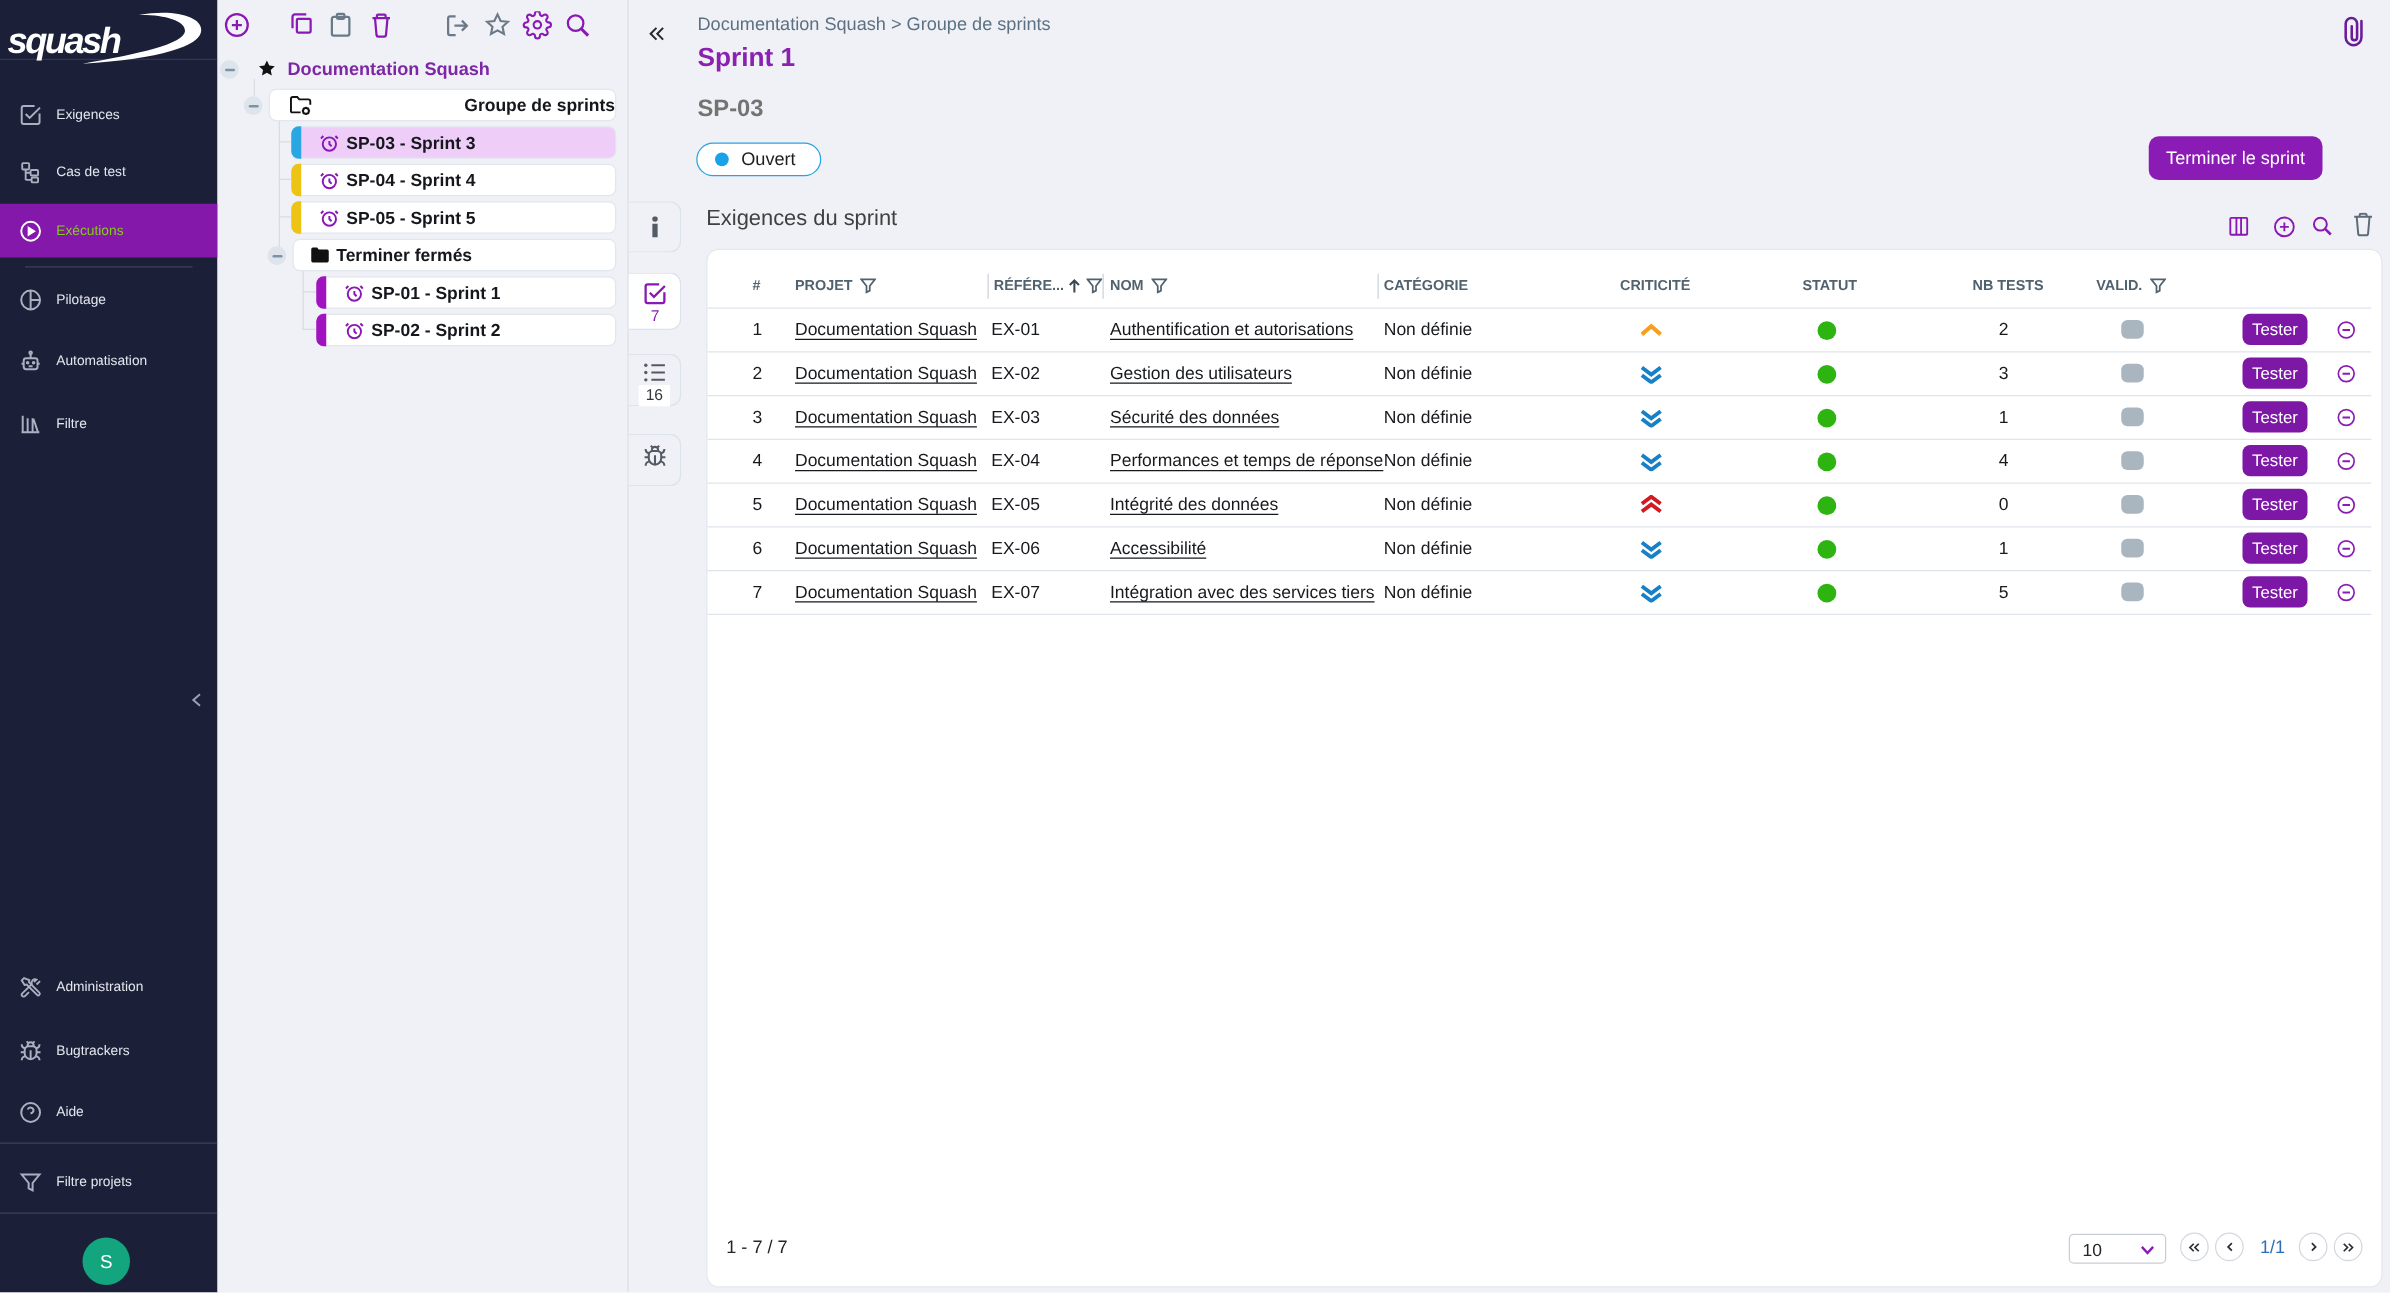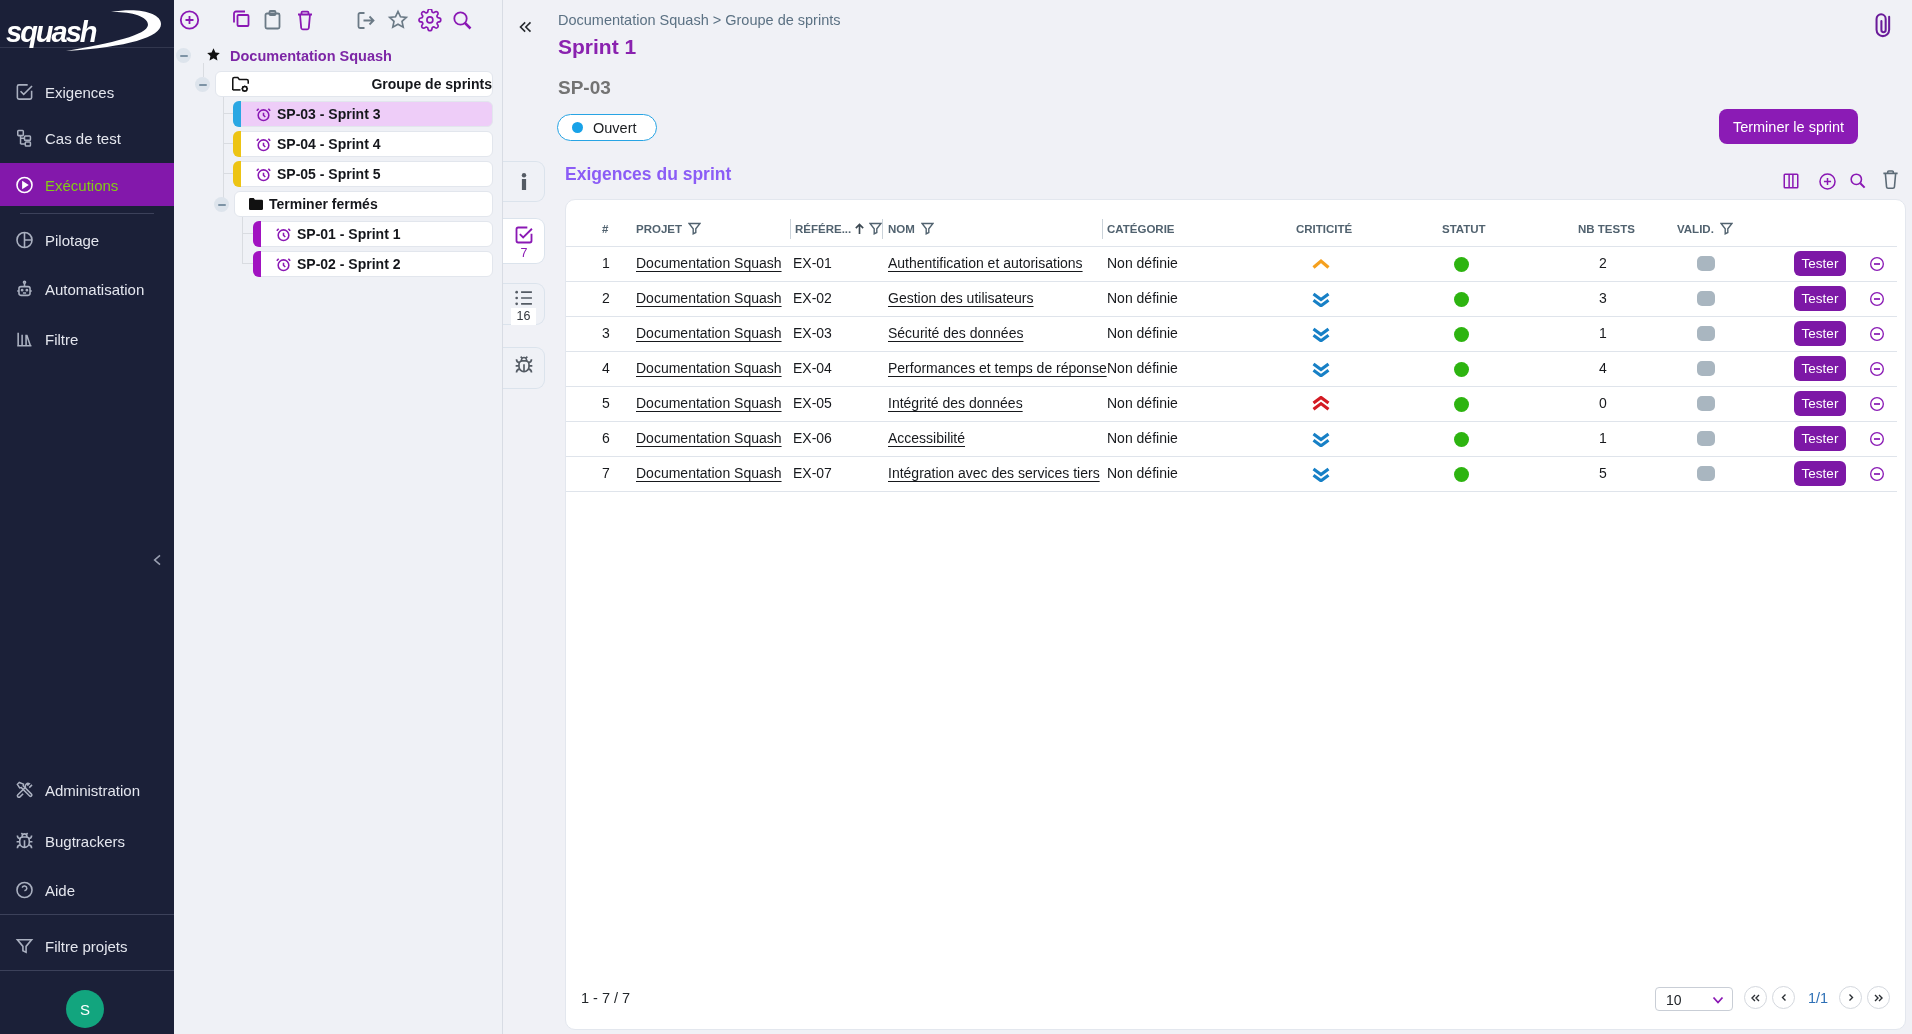--- a/index.html
+++ b/index.html
@@ -3,21 +3,21 @@
 <meta charset="utf-8">
 <style>
 * { margin:0; padding:0; box-sizing:border-box; }
 html,body { width:1912px; height:1034px; overflow:hidden; font-family:"Liberation Sans", sans-serif; }
 body { background:#f0f1f6; position:relative; }
 .abs { position:absolute; }
 
 
 #sidebar { position:absolute; left:0; top:0; width:174px; height:1034px; background:#1b2038; }
 #logo { position:absolute; left:0; top:0; width:174px; height:48px; border-bottom:1px solid #32374e; }
-.navitem { position:absolute; left:0; width:202px; height:44px; color:#e4e6ee; font-size:15px; }
+.navitem { position:absolute; left:0; width:202px; height:44px; color:#e4e6ee; font-size:11px; }
 .navitem .ic { position:absolute; left:15px; top:50%; transform:translateY(-50%); width:19px; height:19px; }
 .navitem .lb { position:absolute; left:45px; top:50%; transform:translateY(-50%); white-space:nowrap; }
 .navitem .chev { position:absolute; right:9px; top:50%; transform:translateY(-50%); width:11px; height:11px; }
 .navactive { background:#8318ab; color:#84cc16; }
 .sdiv { position:absolute; left:20px; width:134px; height:1px; background:#3c415a; }
 #avatar { position:absolute; left:66px; top:990px; width:38px; height:38px; border-radius:50%; background:#12a57e; color:#fff; font-size:15px; display:flex; align-items:center; justify-content:center; }
 #collapse { position:absolute; right:8px; top:552px; width:16px; height:16px; }
 
 
 #treepanel { position:absolute; left:174px; top:0; width:329px; height:1034px; background:#eff1f6; border-right:1px solid #d8dce4; }
@@ -28,21 +28,21 @@
 .tline { position:absolute; background:#d9dce1; }
 
 
 #main { position:absolute; left:503px; top:0; width:1409px; height:1034px; background:#f0f1f6; }
 #crumb { position:absolute; left:55px; top:12px; font-size:14.5px; color:#5b7183; }
 #title { position:absolute; left:55px; top:35px; font-size:21px; font-weight:700; color:#8a22af; }
 #ref { position:absolute; left:55px; top:77px; font-size:19px; font-weight:700; color:#737373; }
 #chip { position:absolute; left:54px; top:114px; height:27px; border:1.5px solid #27a4e4; border-radius:14px; background:#fff; display:flex; align-items:center; padding:0 19px 0 14px; font-size:14.5px; color:#1c1e21; }
 #chip .dot { width:11px; height:11px; border-radius:50%; background:#18a2e8; margin-right:10px; }
 #finishbtn { position:absolute; left:1216px; top:109px; width:139px; height:35px; background:#8b1bb5; border-radius:8px; color:#fff; font-size:14.5px; display:flex; align-items:center; justify-content:center; }
-#secttitle { position:absolute; left:62px; top:164px; font-size:17.5px; font-weight:700; color:#8b5cf6; }
+#secttitle { position:absolute; left:62px; top:164px; font-size:17.5px; font-weight:400; color:#404040; }
 
 
 .tab { position:absolute; left:0; width:42px; background:#eff1f6; border:1px solid #dbe3ec; border-left:none; border-radius:0 9px 9px 0; }
 .tab.active { background:#fff; }
 
 
 #card { position:absolute; left:62px; top:199px; width:1341px; height:831px; background:#fff; border:1px solid #e3e7ee; border-radius:10px; }
 .hsep { position:absolute; top:19px; width:1px; height:20px; background:#cbd3da; }
 .hcell { position:absolute; top:11px; height:35px; display:flex; align-items:center; font-size:11.5px; font-weight:700; color:#51626f; letter-spacing:0; white-space:nowrap; }
 .hcell svg { margin-left:6px; }

